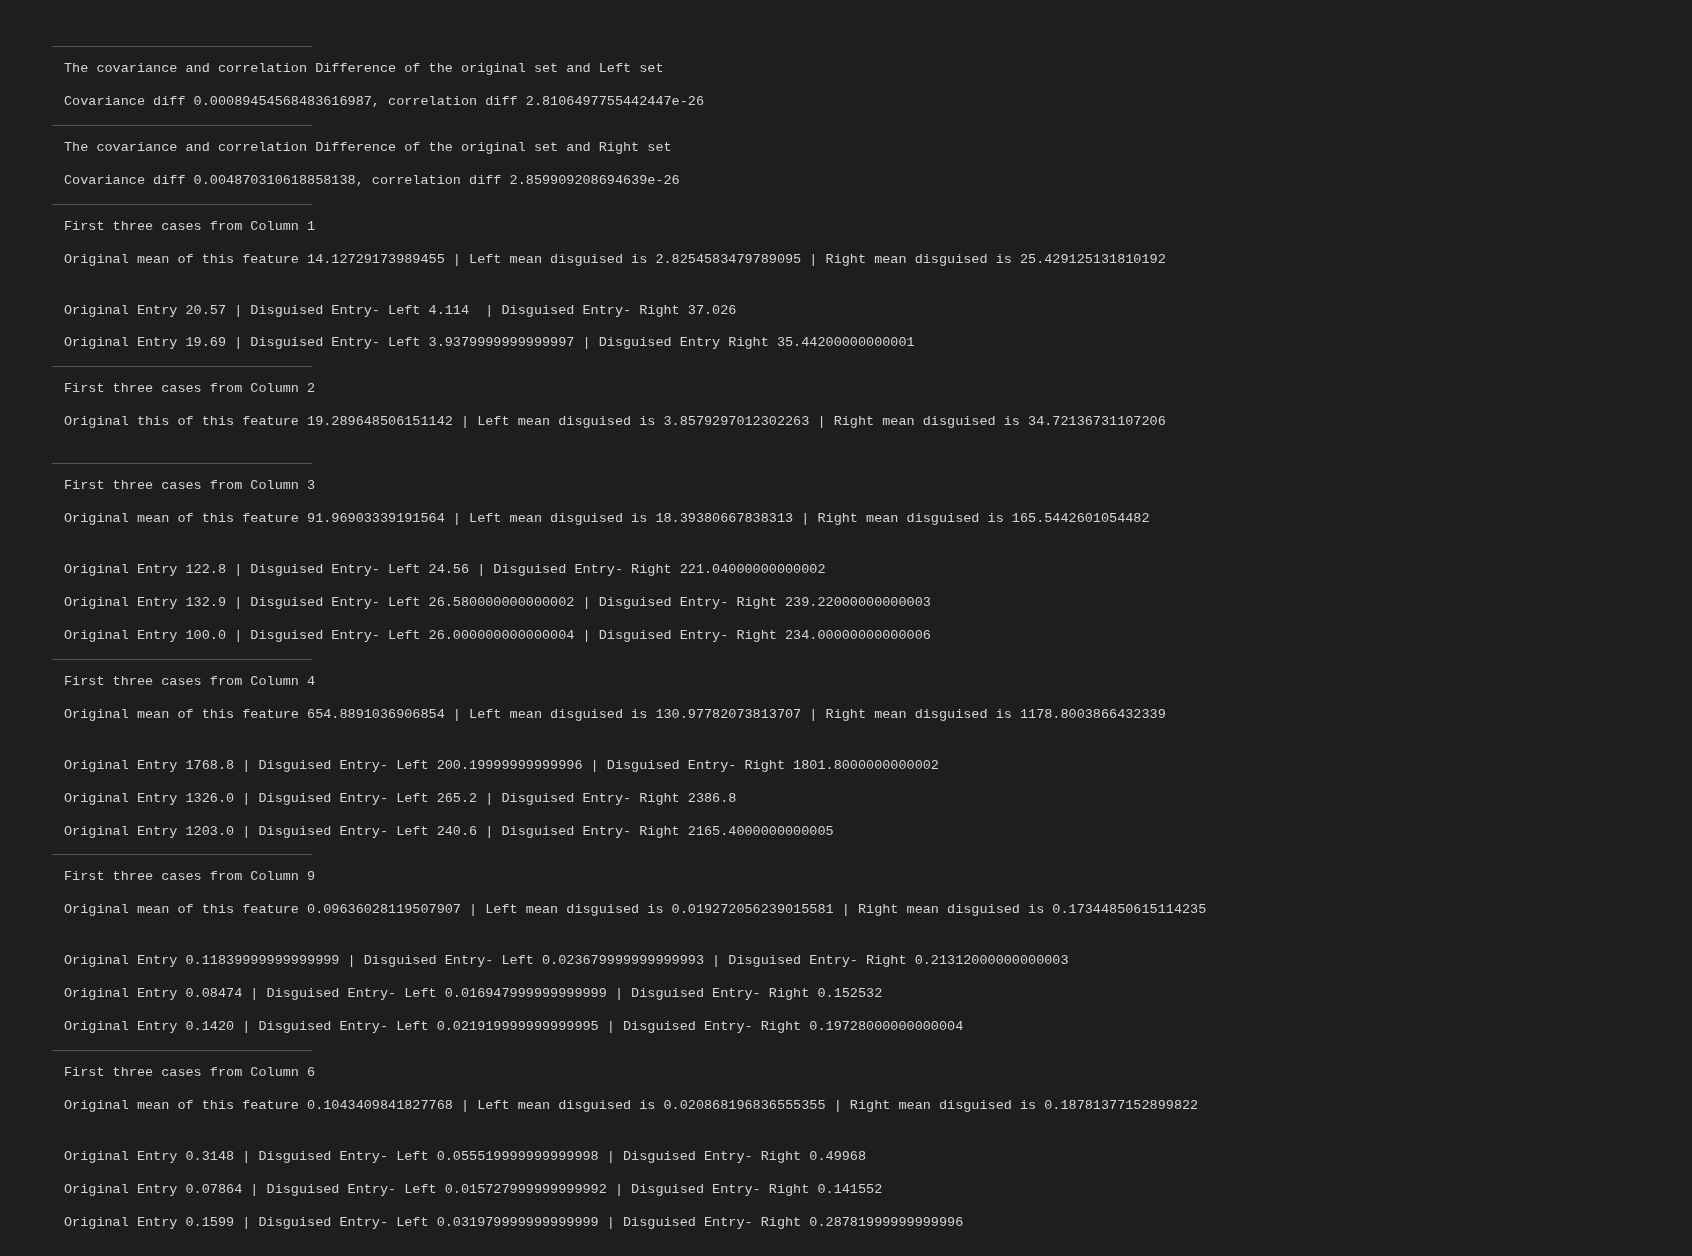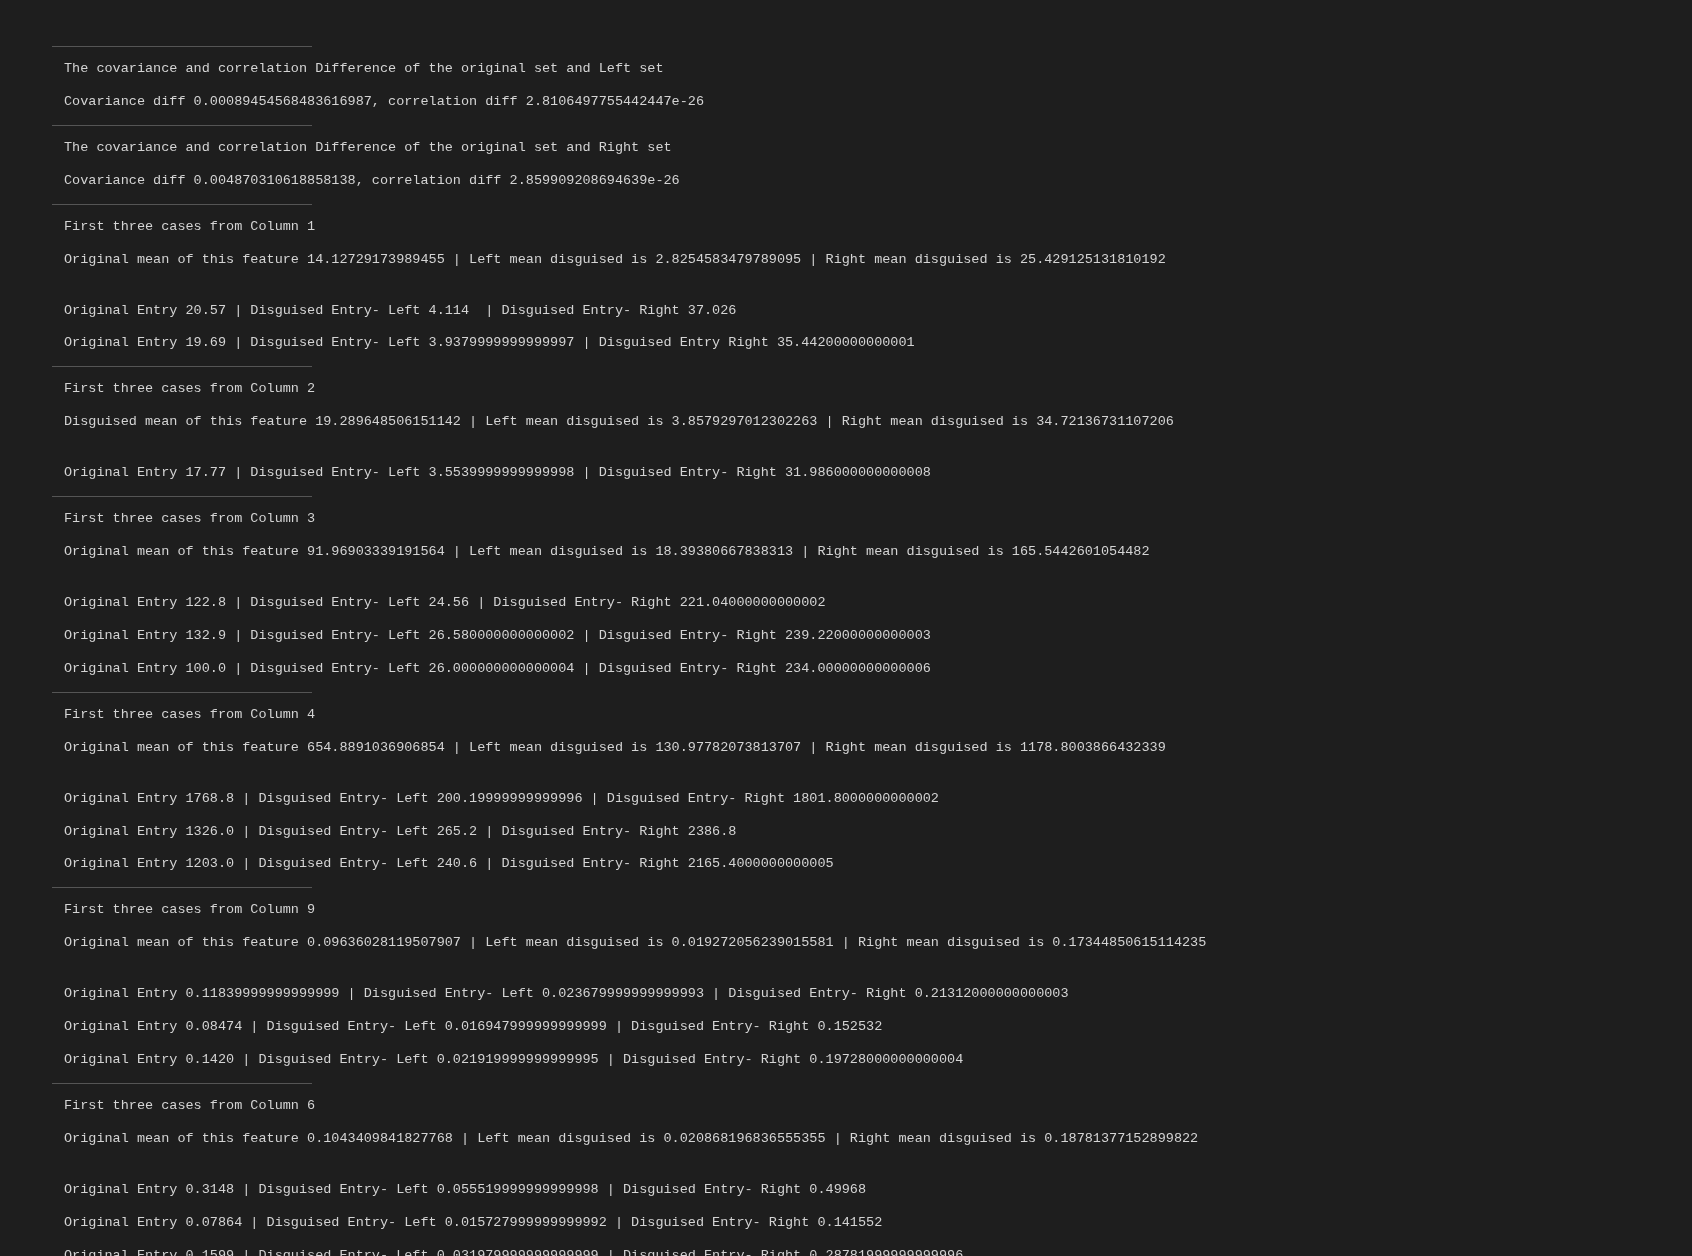--- a/index.html
+++ b/index.html
@@ -39,23 +39,22 @@
     <div class="text-line">The covariance and correlation Difference of the original set and Right set</div>
     <div class="text-line">Covariance diff 0.004870310618858138, correlation diff 2.859909208694639e-26</div>
     <hr class="divider">
     <div class="text-line">First three cases from Column 1</div>
     <div class="text-line">Original mean of this feature 14.12729173989455 | Left mean disguised is 2.8254583479789095 | Right mean disguised is 25.429125131810192</div>
     <div class="section-gap"></div>
     <div class="text-line">Original Entry 20.57 | Disguised Entry- Left 4.114  | Disguised Entry- Right 37.026</div>
     <div class="text-line">Original Entry 19.69 | Disguised Entry- Left 3.9379999999999997 | Disguised Entry Right 35.44200000000001</div>
     <hr class="divider">
     <div class="text-line">First three cases from Column 2</div>
-    <div class="text-line">Disguised mean of this feature 19.289648506151142 | Left mean disguised is 3.8579297012302263 | Right mean disguised is 34.72136731107206</div>
+    <div class="text-line">Original this of this feature 19.289648506151142 | Left mean disguised is 3.8579297012302263 | Right mean disguised is 34.72136731107206</div>
     <div class="section-gap"></div>
-    <div class="text-line">Original Entry 17.77 | Disguised Entry- Left 3.5539999999999998 | Disguised Entry- Right 31.986000000000008</div>
     <hr class="divider">
     <div class="text-line">First three cases from Column 3</div>
     <div class="text-line">Original mean of this feature 91.96903339191564 | Left mean disguised is 18.39380667838313 | Right mean disguised is 165.5442601054482</div>
     <div class="section-gap"></div>
     <div class="text-line">Original Entry 122.8 | Disguised Entry- Left 24.56 | Disguised Entry- Right 221.04000000000002</div>
     <div class="text-line">Original Entry 132.9 | Disguised Entry- Left 26.580000000000002 | Disguised Entry- Right 239.22000000000003</div>
     <div class="text-line">Original Entry 100.0 | Disguised Entry- Left 26.000000000000004 | Disguised Entry- Right 234.00000000000006</div>
     <hr class="divider">
     <div class="text-line">First three cases from Column 4</div>
     <div class="text-line">Original mean of this feature 654.8891036906854 | Left mean disguised is 130.97782073813707 | Right mean disguised is 1178.8003866432339</div>

